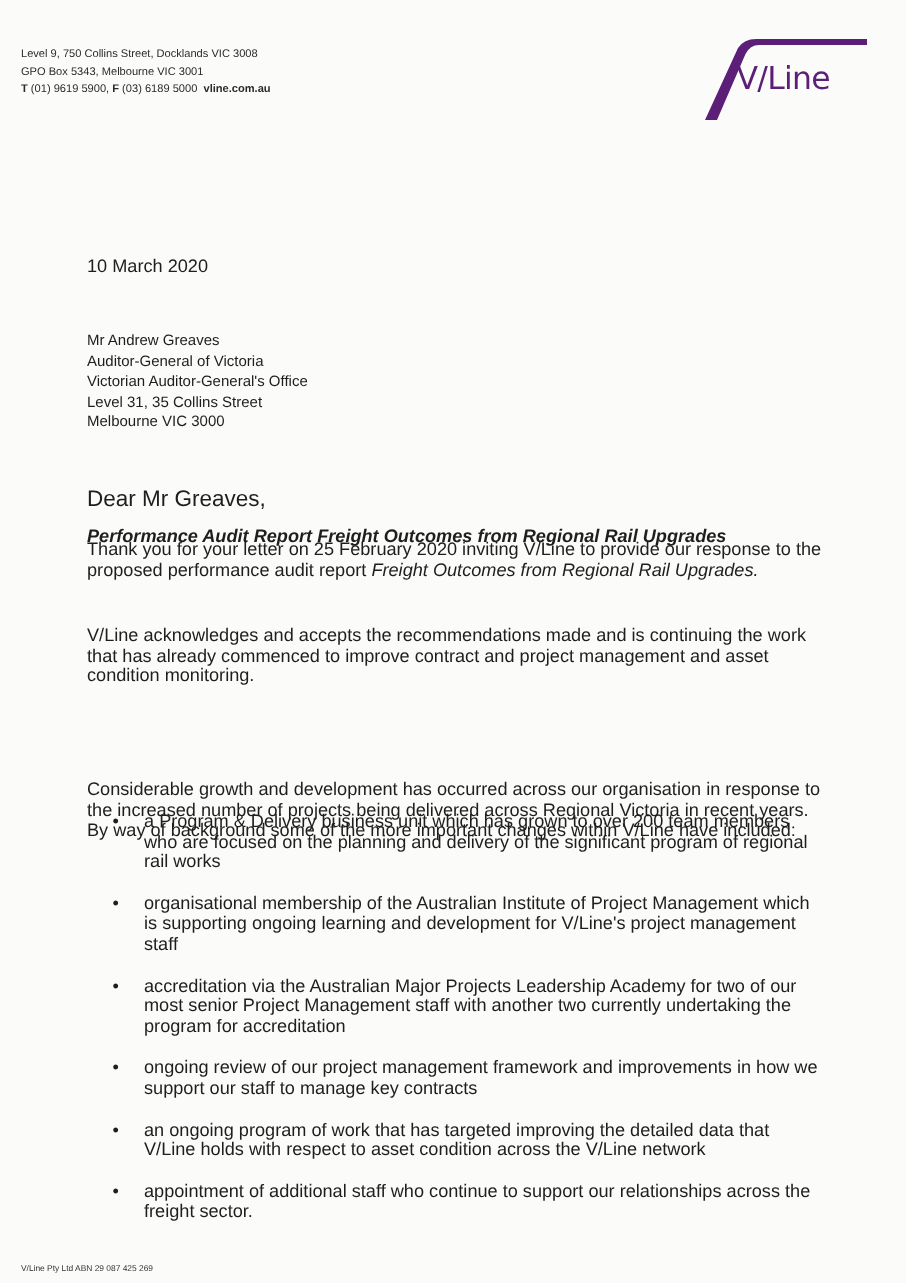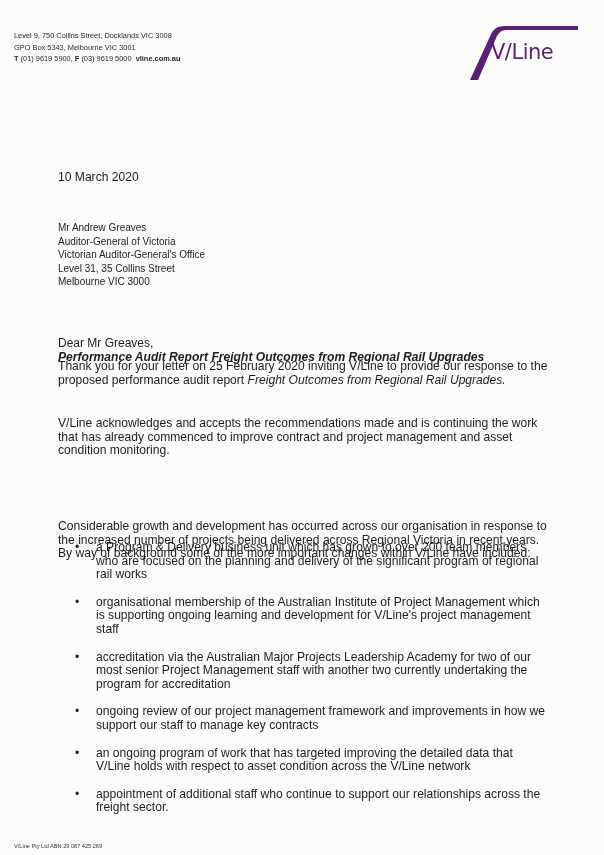--- a/index.html
+++ b/index.html
@@ -6,40 +6,40 @@
   body {
     width: 604px; height: 855px; background: #fbfbfa; position: relative; overflow: hidden;
     font-family: "Liberation Sans", sans-serif; color: #1e1e1e;
   }
   .letterhead { position: absolute; left: 14px; top: 30px; font-size: 7.4px; line-height: 11.5px; color: #2a2a2a; }
   .letterhead b { font-weight: bold; }
   .logo { position: absolute; left: 462px; top: 22px; width: 118px; height: 58px; }
   .logo-text { position: absolute; left: 491px; top: 40px; font-family: "DejaVu Sans", sans-serif; font-size: 21px; color: #5c1f78; letter-spacing: -0.5px; }
   .date { position: absolute; left: 58px; top: 170px; font-size: 12.1px; }
   .addr { position: absolute; left: 58px; top: 221px; font-size: 10px; line-height: 13.5px; }
-  .salutation { position: absolute; left: 58px; top: 336px; font-size: 12px; }
+  .salutation { position: absolute; left: 58px; top: 324px; font-size: 15px; }
   .subject { position: absolute; left: 58px; top: 350px; font-size: 12.1px; font-weight: bold; font-style: italic; }
   .para { position: absolute; left: 58px; width: 490px; font-size: 12.1px; line-height: 13.6px; }
   .para i { font-style: italic; }
   .bullets { position: absolute; left: 58px; top: 541px; width: 490px; margin: 0; padding: 0; list-style: none; }
   .bullets li { position: relative; padding-left: 38px; font-size: 12.1px; line-height: 13.6px; margin-bottom: 14px; }
   .bullets li .dot { position: absolute; left: 17px; top: 0; }
   .footer { position: absolute; left: 14px; top: 843px; font-size: 5.6px; color: #333; }
 </style>
 </head>
 <body>
 
 <div class="letterhead">
   <div>Level 9, 750 Collins Street, Docklands VIC 3008</div>
   <div>GPO Box 5343, Melbourne VIC 3001</div>
   <div>
     <b>T</b>
     <span>(01) 9619 5900,</span>
     <b>F</b>
-    <span>(03) 9619 5000</span>&nbsp;
+    <span>(03) 6189 5000</span>&nbsp;
     <b>vline.com.au</b>
   </div>
 </div>
 
 <svg class="logo" viewBox="0 0 118 58">
   <path d="M8 58 L30 10 Q34 4 42 4 L116 4 L116 8 L44 8 Q38 8 35 14 L16 58 Z" fill="#5c1f78"></path>
 </svg>
 <div class="logo-text">V/Line</div>
 
 <div class="date">10 March 2020</div>

